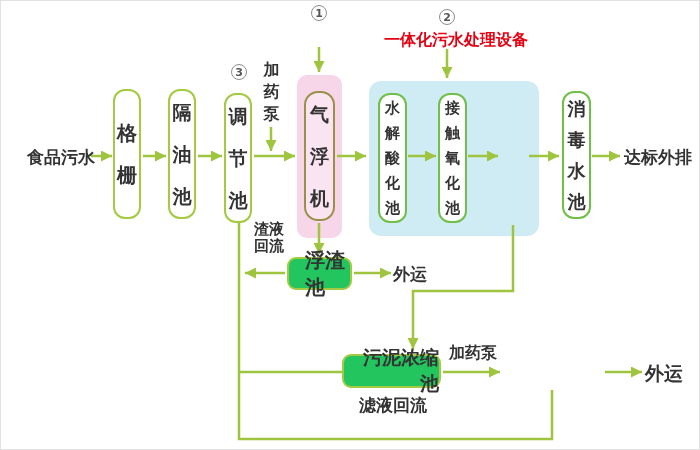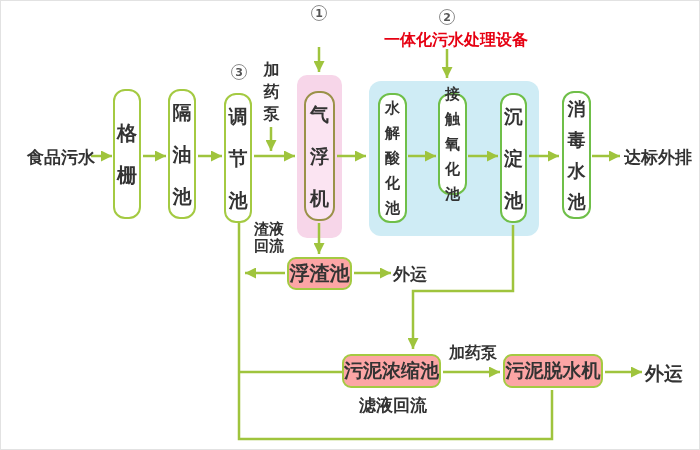--- a/index.html
+++ b/index.html
@@ -25,23 +25,23 @@
   .vlabel {
     width:1.18em; word-break:break-all; text-align:center;
     font-weight:bold; color:#333;
   }
   .c2 { font-size:20px; line-height:42px; }
   .c3 { font-size:19px; line-height:42px; }
   .c4 { font-size:18px; line-height:31px; }
   .c5 { font-size:15px; line-height:25px; }
 
   .hbox {
-    position:absolute; background:#fca5a5; border:2px solid #a4ca42;
+    position:absolute; background:#22c55e; border:2px solid #a4ca42;
     border-radius:9px; box-sizing:border-box; font-weight:bold; font-size:19px;
-    display:flex; align-items:center; justify-content:center; color:#333;
+    display:flex; align-items:center; justify-content:center; color:#333;padding-left:16px;
   }
 
   .txt { position:absolute; font-weight:bold; color:#333; white-space:nowrap; }
   .red-label { position:absolute; font-weight:bold; color:#e60012; white-space:nowrap; font-size:16px; }
 
   .vtxt {
     position:absolute; font-weight:bold; color:#333;
     width:1.2em; word-break:break-all; text-align:center;
   }
 
@@ -108,27 +108,24 @@
   </div>
 
   <div class="box olive" style="left:303px; top:90px; width:31px; height:130px; border-radius:14px;">
     <span class="vlabel c3">气浮机</span>
   </div>
 
   <div class="box green" style="left:377px; top:92px; width:29px; height:130px;">
     <span class="vlabel c5">水解酸化池</span>
   </div>
 
-  <div class="box green" style="left:437px; top:92px; width:29px; height:102px;justify-content:center;">
+  <div class="box green" style="left:437px; top:92px; width:29px; height:130px;justify-content:center;">
     <span class="vlabel c5">接触氧化池</span>
   </div>
 
-  <div class="box green" style="left:499px; top:92px; width:27px; height:130px;">
-    <span class="vlabel c3">沉淀池</span>
-  </div>
 
   <div class="box green" style="left:561px; top:90px; width:29px; height:128px;">
     <span class="vlabel c4">消毒水池</span>
   </div>
 
   <div class="txt" style="left:623px; top:145px; font-size:17px;">
     <span>达标外排</span>
   </div>
 
   <div class="hbox" style="left:286px; top:256px; width:65px; height:33px; font-size:20px;">
@@ -139,23 +136,20 @@
   </div>
   <div class="txt wrap2" style="left:251px; top:220px;">
     <span>渣液回流</span>
   </div>
 
   <div class="hbox" style="left:341px; top:353px; width:99px; height:34px;text-align:right;">
     <span>污泥浓缩池</span>
   </div>
   <div class="txt" style="left:448px; top:342px; font-size:16px;">
     <span>加药泵</span>
-  </div>
-  <div class="hbox" style="left:502px; top:353px; width:100px; height:34px;">
-    <span>污泥脱水机</span>
   </div>
   <div class="txt" style="left:644px; top:360px; font-size:19px;">
     <span>外运</span>
   </div>
   <div class="txt" style="left:358px; top:393px; font-size:17px;">
     <span>滤液回流</span>
   </div>
 
   <div class="vtxt" style="left:261px; top:58px; font-size:16px; line-height:22px;">
     <span>加药泵</span>

